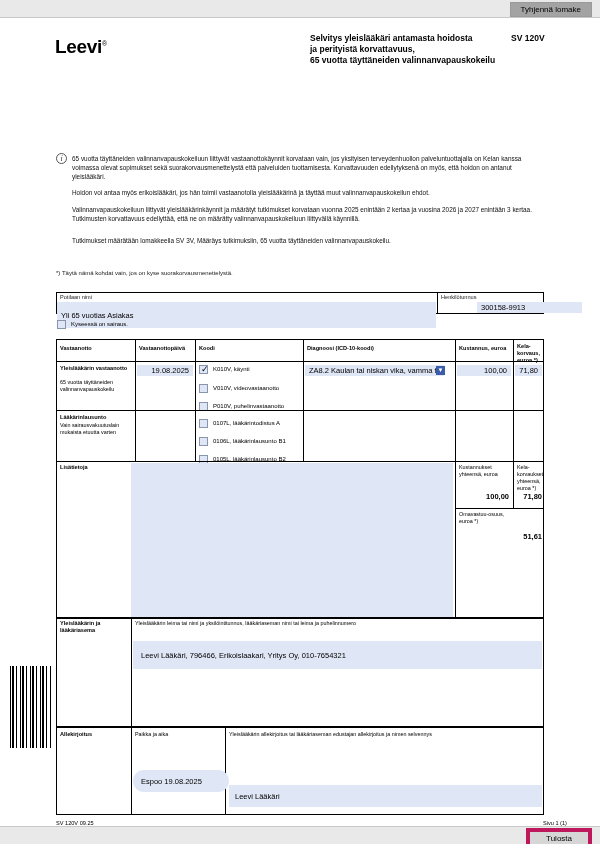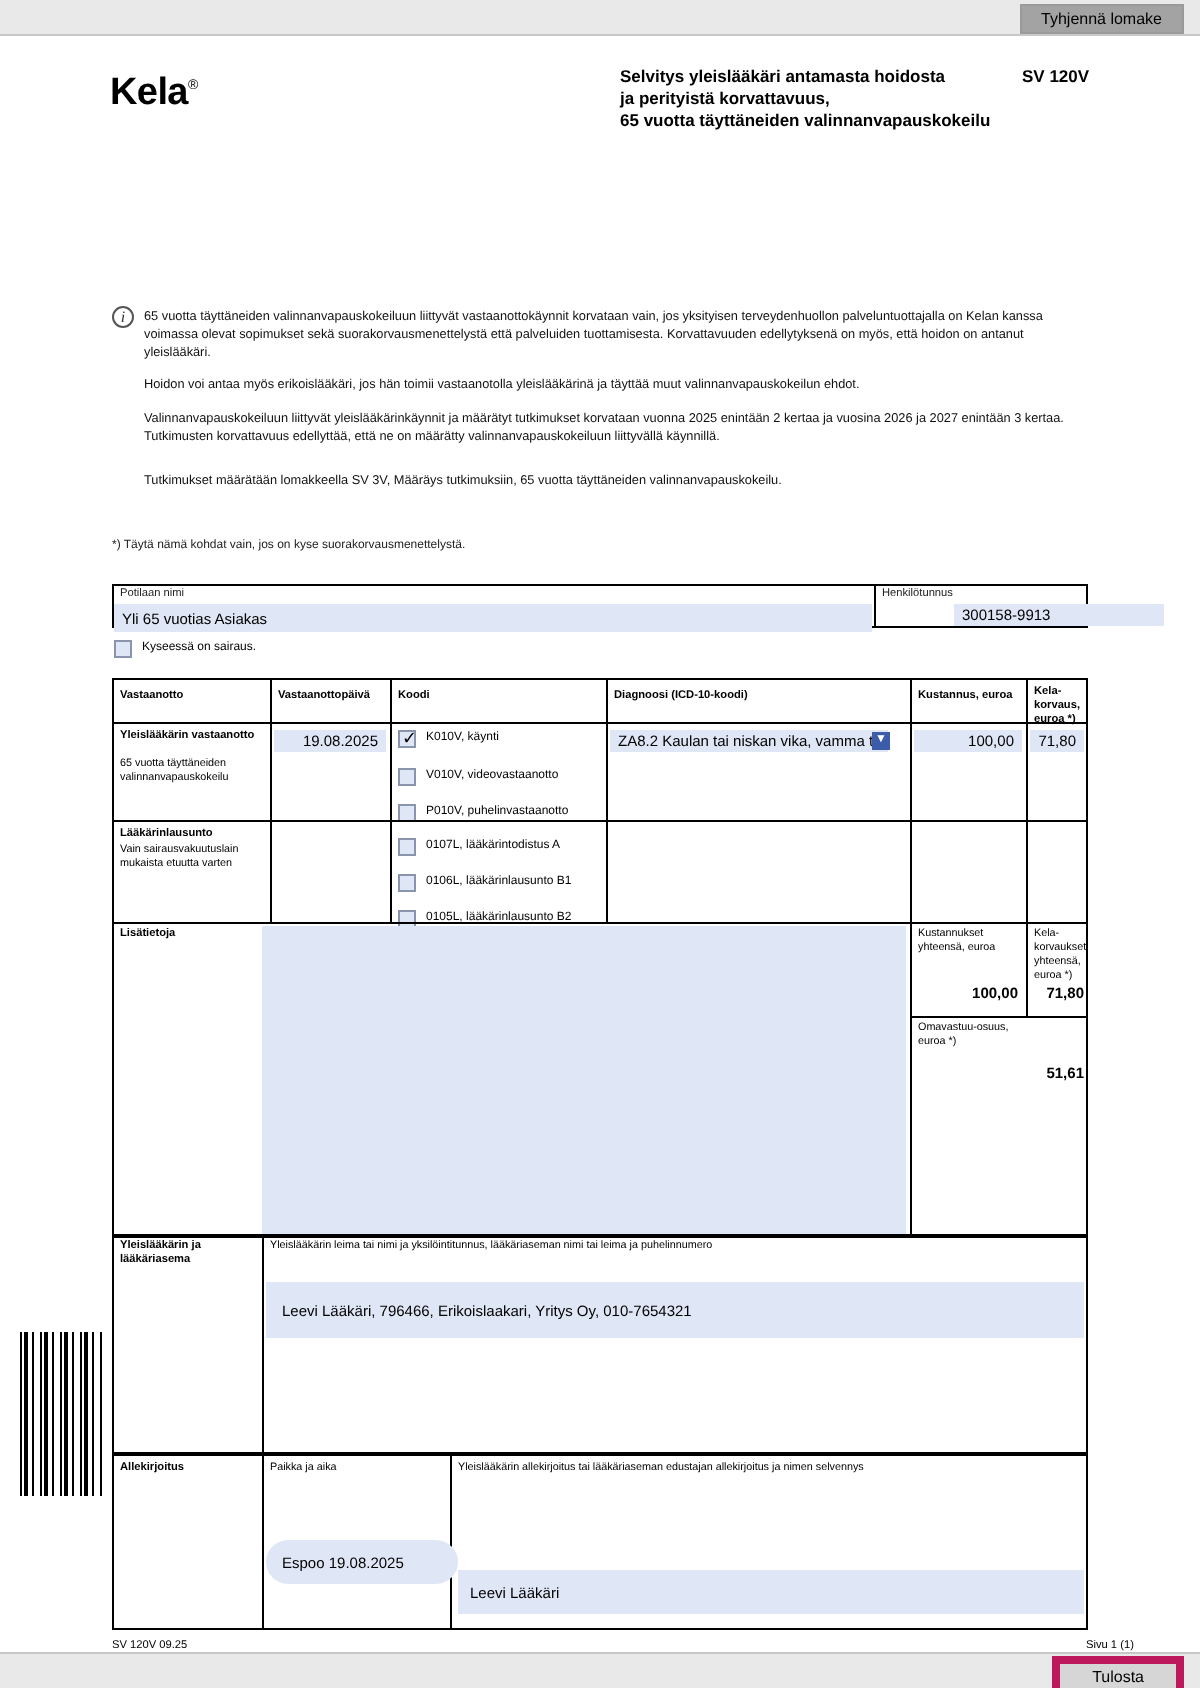--- a/index.html
+++ b/index.html
@@ -83,42 +83,42 @@
 </style>
 </head>
 <body>
 
 <div class="page">
 
   <div class="topbar"></div>
   <button class="clear-btn">Tyhjennä lomake</button>
 
   <div class="logo">
-    <span>Kela</span><span class="reg">®</span>
+    <span>Leevi</span><span class="reg">®</span>
   </div>
   <div class="title">
     <div>Selvitys yleislääkäri antamasta hoidosta</div>
     <div>ja perityistä korvattavuus,</div>
     <div>65 vuotta täyttäneiden valinnanvapauskokeilu</div>
   </div>
   <div class="formcode">SV 120V</div>
 
   <div class="info-icon">i</div>
   <div class="info-p p1">65 vuotta täyttäneiden valinnanvapauskokeiluun liittyvät vastaanottokäynnit korvataan vain, jos yksityisen terveydenhuollon palveluntuottajalla on Kelan kanssa voimassa olevat sopimukset sekä suorakorvausmenettelystä että palveluiden tuottamisesta. Korvattavuuden edellytyksenä on myös, että hoidon on antanut yleislääkäri.</div>
   <div class="info-p p2">Hoidon voi antaa myös erikoislääkäri, jos hän toimii vastaanotolla yleislääkärinä ja täyttää muut valinnanvapauskokeilun ehdot.</div>
   <div class="info-p p3">Valinnanvapauskokeiluun liittyvät yleislääkärinkäynnit ja määrätyt tutkimukset korvataan vuonna 2025 enintään 2 kertaa ja vuosina 2026 ja 2027 enintään 3 kertaa. Tutkimusten korvattavuus edellyttää, että ne on määrätty valinnanvapauskokeiluun liittyvällä käynnillä.</div>
   <div class="info-p p4">Tutkimukset määrätään lomakkeella SV 3V, Määräys tutkimuksiin, 65 vuotta täyttäneiden valinnanvapauskokeilu.</div>
 
   <div class="field-label" style="left:56px; top:270px; font-size:6px;">*) Täytä nämä kohdat vain, jos on kyse suorakorvausmenettelystä.</div>
 
   <div class="tbl" style="left:56px; top:292px; width:488px; height:22px;"></div>
   <div class="vline" style="left:437px; top:292px; height:22px;"></div>
   <div class="field-label" style="left:60px; top:294px;">Potilaan nimi</div>
   <div class="field-label" style="left:441px; top:294px;">Henkilötunnus</div>
-  <input class="inputbox" style="left: 57px; top: 302px; width: 379px; height: 14px;" value="Yli 65 vuotias Asiakas">
+  <input class="inputbox" style="left: 57px; top: 302px; width: 379px; height: 26px;" value="Yli 65 vuotias Asiakas">
   <input class="inputbox" style="left: 438px; top: 302px; width: 105px; height: 11px; margin-left: 39px;" value="300158-9913">
 
   <div class="cb" style="left:57px; top:320px;"></div>
   <div class="cbtext" style="left:71px; top:321px;">Kyseessä on sairaus.</div>
 
   <div class="tbl" style="left:56px; top:339px; width:488px; height:280px;"></div>
 
   <div class="boxline" style="left:56px; top:361px; width:488px;"></div>
 
   <div class="vline" style="left:135px; top:339px; height:122px;"></div>

